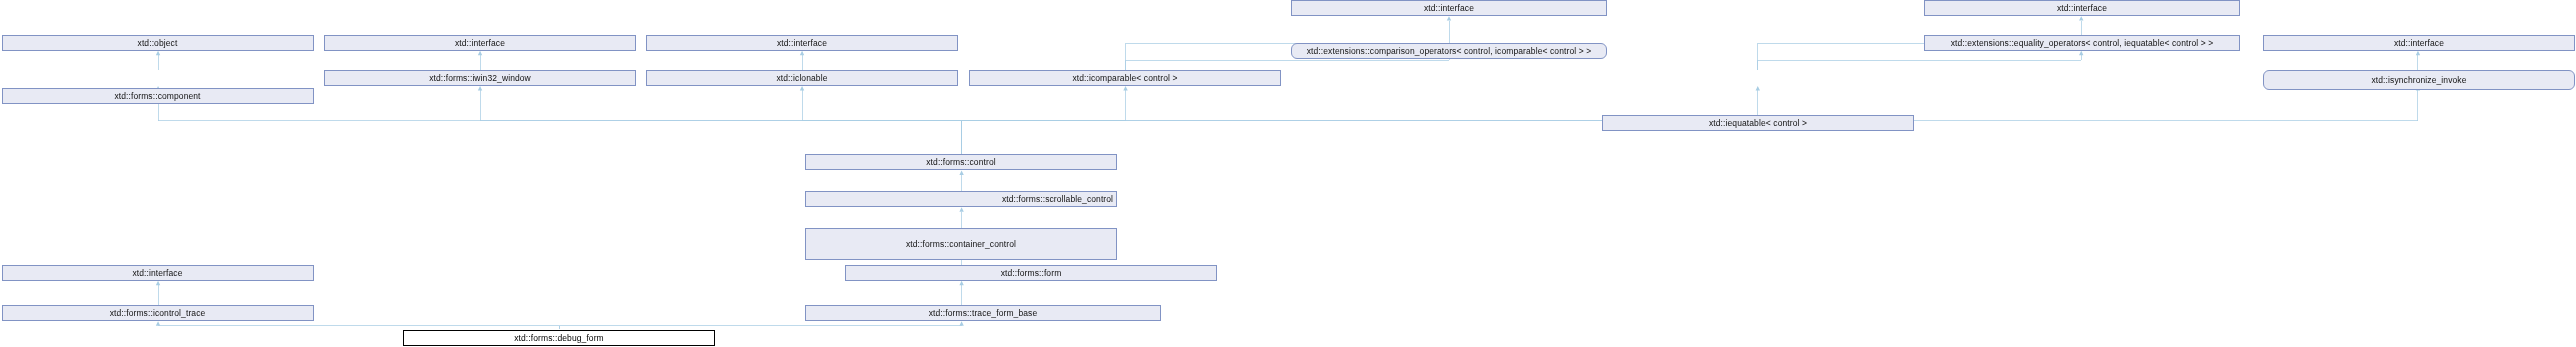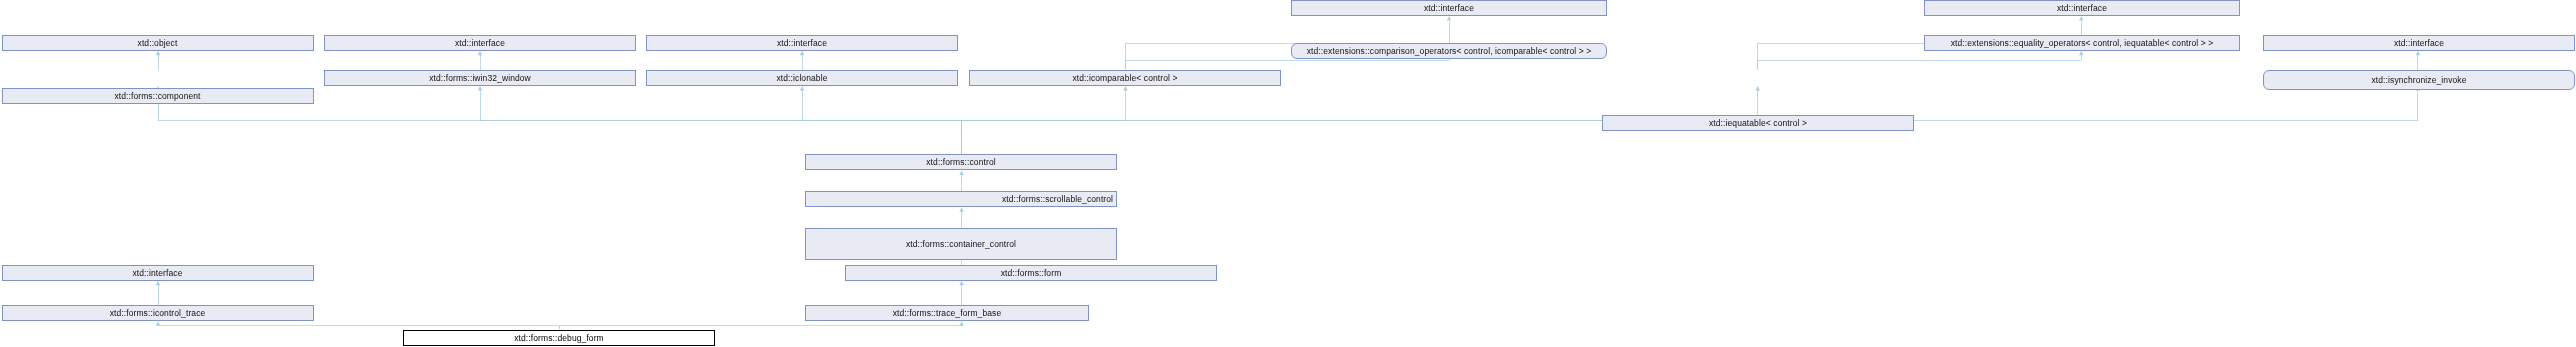--- a/index.html
+++ b/index.html
@@ -177,20 +177,20 @@
     </div>
     <div class="node" style="left: 1.5px; top: 265px; width: 312px; height: 16px;">
       <span class="node-label">xtd::interface</span>
     </div>
     <div class="node" style="left: 805px; top: 265px; width: 372px; height: 16px; margin-left: 40px;">
       <span class="node-label">xtd::forms::form</span>
     </div>
     <div class="node" style="left: 1.5px; top: 305px; width: 312px; height: 16px;">
       <span class="node-label">xtd::forms::icontrol_trace</span>
     </div>
-    <div class="node" style="left: 805px; top: 305px; width: 284px; height: 16px;">
+    <div class="node" style="left: 805px; top: 305px; width: 356px; height: 16px;">
       <span class="node-label">xtd::forms::trace_form_base</span>
     </div>
     <div class="node highlight" style="left: 403px; top: 330px; width: 312px; height: 16px;">
       <span class="node-label">xtd::forms::debug_form</span>
     </div>
   </div>
 
 
 </body></html>

